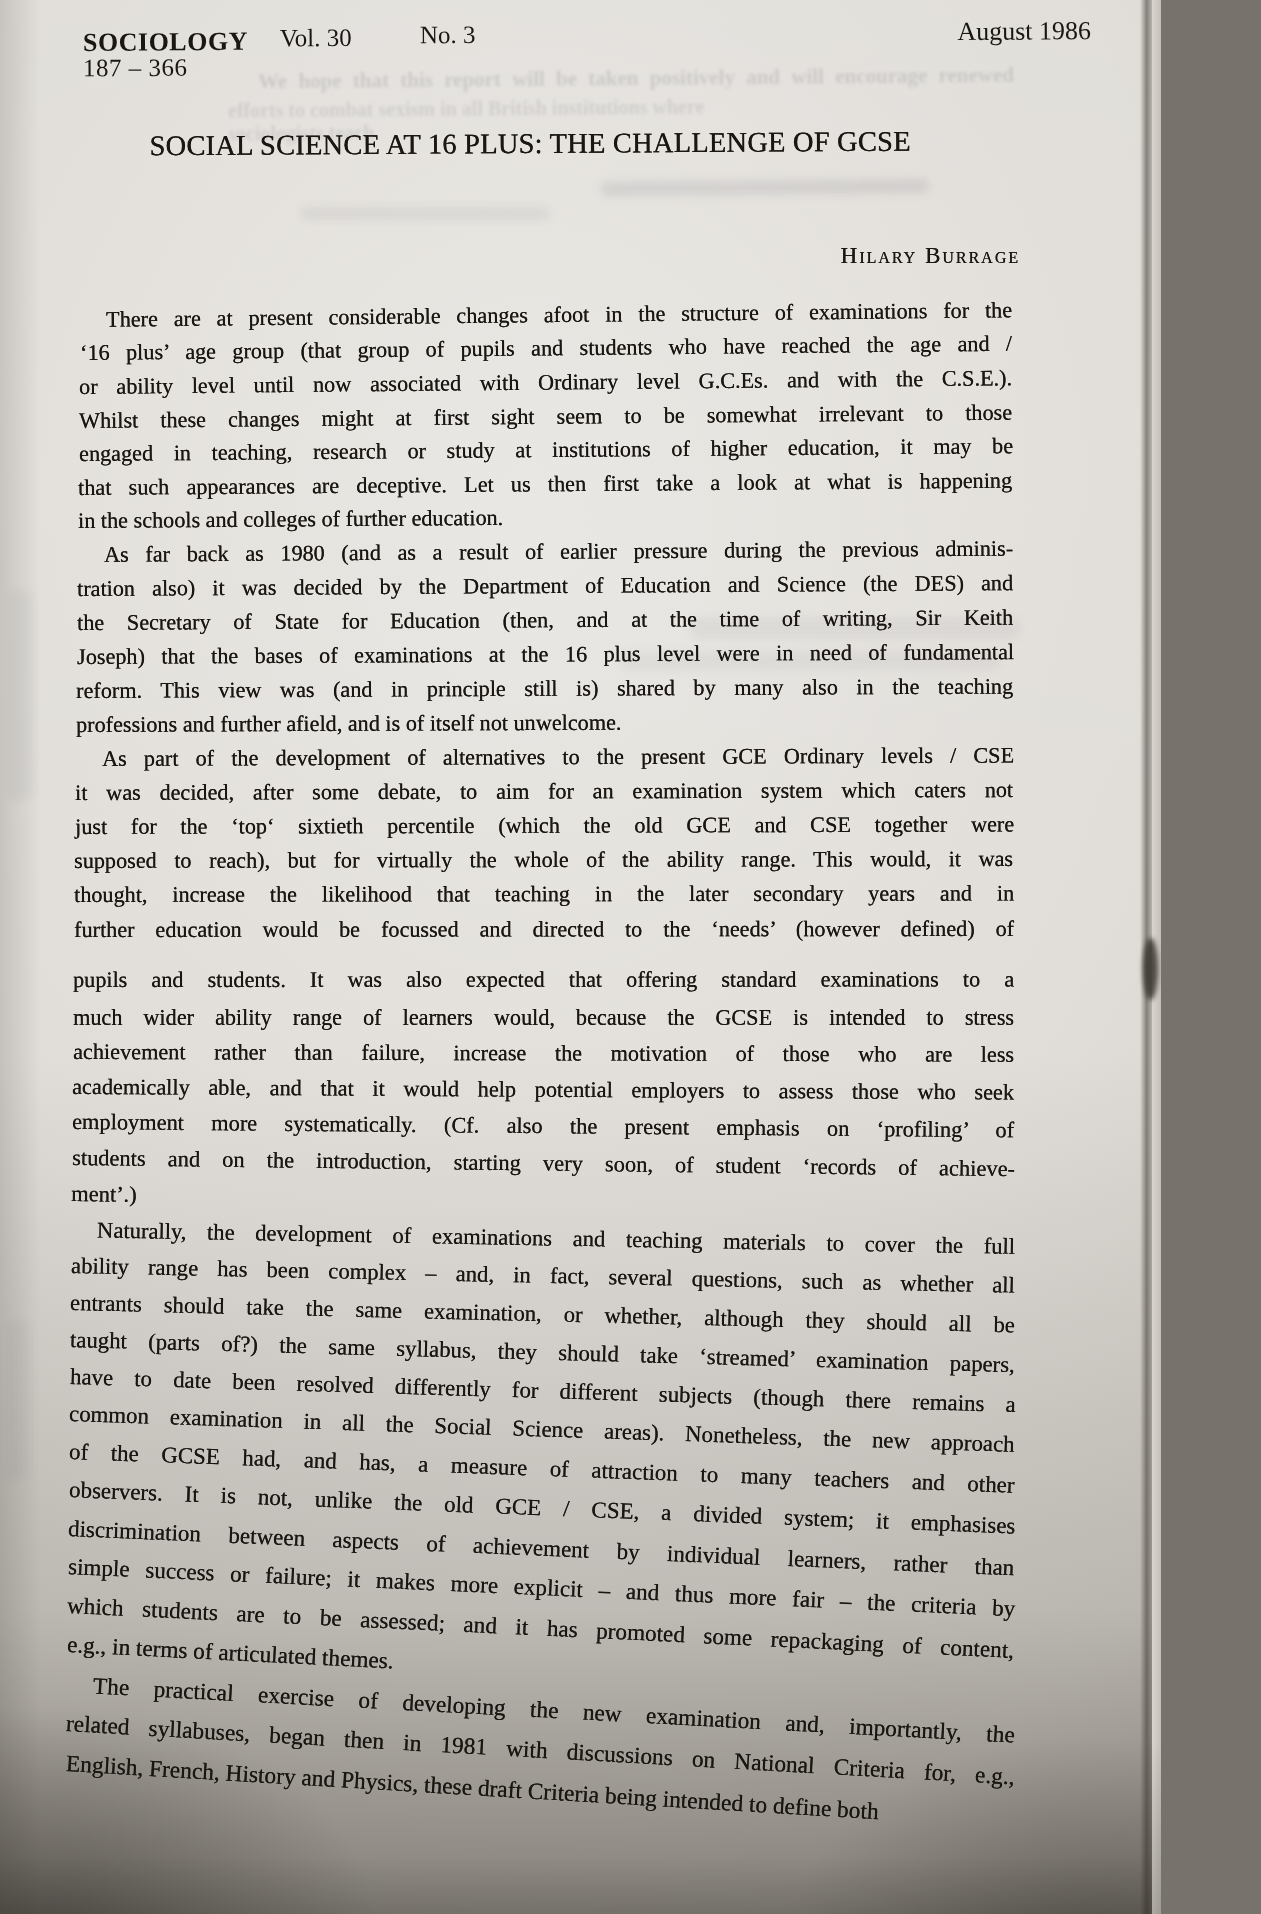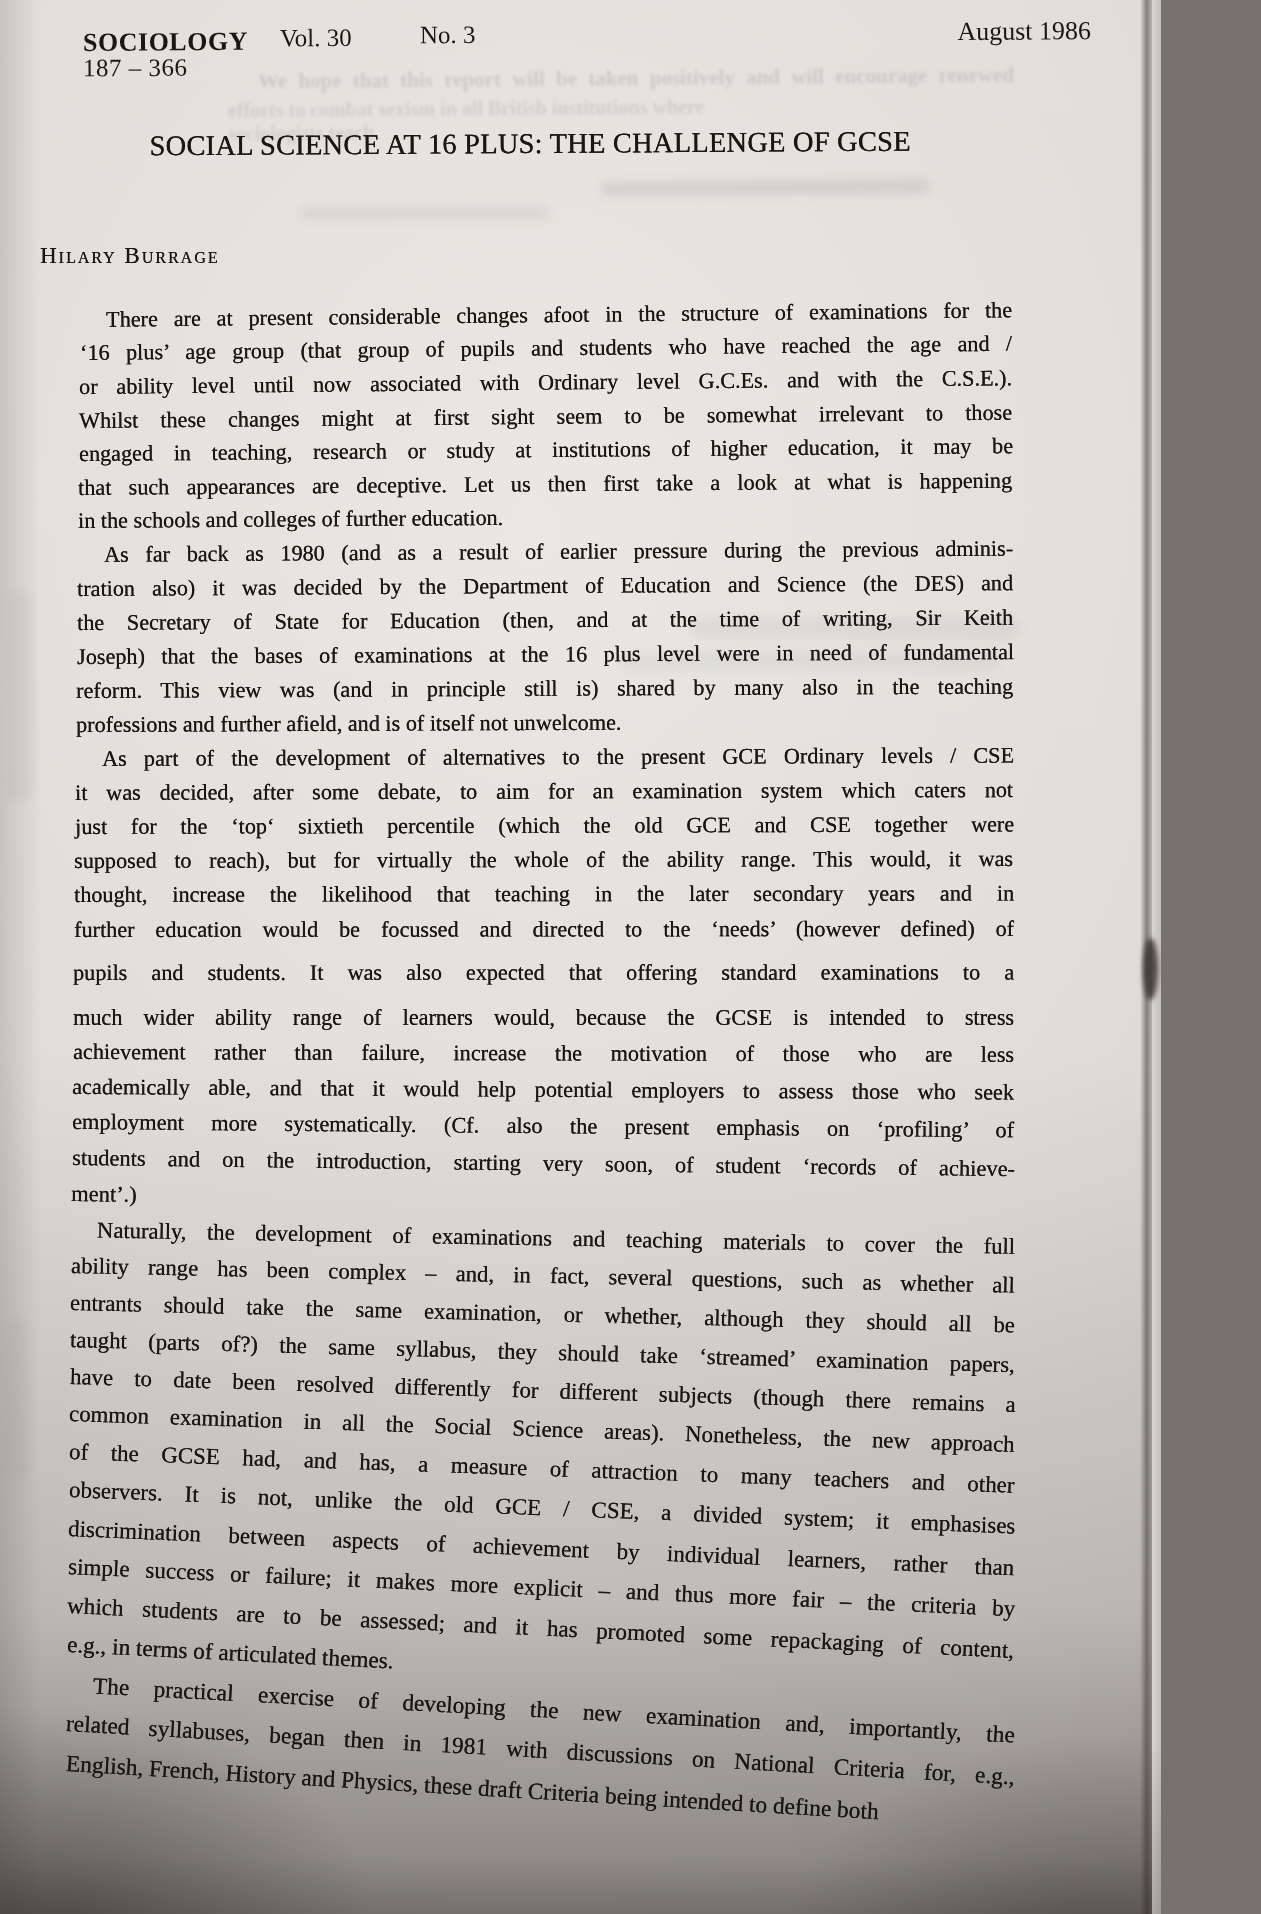--- a/index.html
+++ b/index.html
@@ -33,21 +33,21 @@
   .journal-pages{position:absolute; top:54px; left:83px; font-size:25px; transform:rotate(-.4deg); letter-spacing:.5px;}
 
   .ghost{position:absolute; color:rgba(62,62,78,1); filter:blur(1.4px); font-weight:bold; pointer-events:none;}
   .ghost-1{top:66px; left:258px; width:756px; font-size:21px; opacity:.15; transform:rotate(-.5deg);
            text-align:justify; text-align-last:justify;}
   .ghost-2{top:97px; left:228px; width:566px; font-size:20px; opacity:.12; transform:rotate(-.5deg);}
   .smudge{position:absolute; background:rgba(84,84,98,.12); filter:blur(4px); border-radius:8px; pointer-events:none;}
 
   .title{position:absolute; top:128px; left:40px; width:980px; text-align:center;
     font-size:28.5px; transform:rotate(-.35deg); text-shadow:.35px 0 0 currentColor; letter-spacing:.2px;}
-  .author{position:absolute; top:243px; left:40px; width:980px; text-align:left;
+  .author{position:absolute; top:243px; left:40px; width:980px; text-align:right;
     font-size:23px; font-variant:small-caps; letter-spacing:2px; text-shadow:.25px 0 0 currentColor;}
 
   #body-col{position:absolute; top:303px; left:80px; width:932px;}
   .para{margin:0;}
   .line{line-height:33.4px; text-align:justify; text-align-last:justify;
     transform-origin:0 50%; text-shadow:.25px 0 0 currentColor; white-space:normal;}
   .line.last{text-align-last:left;}
   .line.first{text-indent:26px;}
 </style>
 </head>
@@ -94,22 +94,22 @@
           <div class="line" style="transform: rotate(-0.27deg); margin-left: -3.8px; margin-top: 0.55px; font-size: 22.2px; width: 937px;">reform. This view was (and in principle still is) shared by many also in the teaching</div>
           <div class="line last" style="transform: rotate(-0.24deg); margin-left: -4.2px; margin-top: 0.6px; font-size: 22.2px; width: 937px;">professions and further afield, and is of itself not unwelcome.</div>
         </div>
         <div class="para">
           <div class="line first" style="transform: rotate(-0.21deg); margin-left: -4.5px; margin-top: 0.65px; font-size: 22.2px; width: 938px;">As part of the development of alternatives to the present GCE Ordinary levels / CSE</div>
           <div class="line" style="transform: rotate(-0.18deg); margin-left: -4.9px; margin-top: 0.7px; font-size: 22.2px; width: 938px;">it was decided, after some debate, to aim for an examination system which caters not</div>
           <div class="line" style="transform: rotate(-0.15deg); margin-left: -5.3px; margin-top: 0.75px; font-size: 22.2px; width: 939px;">just for the ‘top‘ sixtieth percentile (which the old GCE and CSE together were</div>
           <div class="line" style="transform: rotate(-0.12deg); margin-left: -5.6px; margin-top: 0.8px; font-size: 22.2px; width: 939px;">supposed to reach), but for virtually the whole of the ability range. This would, it was</div>
           <div class="line" style="transform: rotate(-0.09deg); margin-left: -5.9px; margin-top: 0.85px; font-size: 22.2px; width: 940px;">thought, increase the likelihood that teaching in the later secondary years and in</div>
           <div class="line" style="transform: rotate(-0.06deg); margin-left: -6.3px; margin-top: 0.9px; font-size: 22.2px; width: 940px;">further education would be focussed and directed to the ‘needs’ (however defined) of</div>
-          <div class="line" style="transform: rotate(-0.03deg); margin-left: -6.6px; margin-top: 10px; font-size: 22.2px; width: 941px;">pupils and students. It was also expected that offering standard examinations to a</div>
-          <div class="line" style="transform: rotate(0deg); margin-left: -7px; margin-top: 11px; font-size: 22.2px; width: 941px;">much wider ability range of learners would, because the GCSE is intended to stress</div>
+          <div class="line" style="transform: rotate(-0.03deg); margin-left: -6.6px; margin-top: 17px; font-size: 22.2px; width: 941px;">pupils and students. It was also expected that offering standard examinations to a</div>
+          <div class="line" style="transform: rotate(0deg); margin-left: -7px; margin-top: 4px; font-size: 22.2px; width: 941px;">much wider ability range of learners would, because the GCSE is intended to stress</div>
           <div class="line" style="transform: rotate(0.17deg); margin-left: -7.3px; margin-top: 1.28px; font-size: 22.26px; width: 941px;">achievement rather than failure, increase the motivation of those who are less</div>
           <div class="line" style="transform: rotate(0.34deg); margin-left: -7.7px; margin-top: 1.56px; font-size: 22.32px; width: 942px;">academically able, and that it would help potential employers to assess those who seek</div>
           <div class="line" style="transform: rotate(0.51deg); margin-left: -8px; margin-top: 1.84px; font-size: 22.38px; width: 942px;">employment more systematically. (Cf. also the present emphasis on ‘profiling’ of</div>
           <div class="line" style="transform: rotate(0.68deg); margin-left: -8.4px; margin-top: 2.12px; font-size: 22.44px; width: 943px;">students and on the introduction, starting very soon, of student ‘records of achieve-</div>
           <div class="line last" style="transform: rotate(0.85deg); margin-left: -8.8px; margin-top: 2.4px; font-size: 22.5px; width: 943px;">ment’.)</div>
         </div>
         <div class="para">
           <div class="line first" style="transform: rotate(1.02deg); margin-left: -9.1px; margin-top: 2.68px; font-size: 22.56px; width: 944px;">Naturally, the development of examinations and teaching materials to cover the full</div>
           <div class="line" style="transform: rotate(1.19deg); margin-left: -9.4px; margin-top: 2.96px; font-size: 22.62px; width: 944px;">ability range has been complex – and, in fact, several questions, such as whether all</div>
           <div class="line" style="transform: rotate(1.36deg); margin-left: -9.8px; margin-top: 3.24px; font-size: 22.68px; width: 945px;">entrants should take the same examination, or whether, although they should all be</div>

